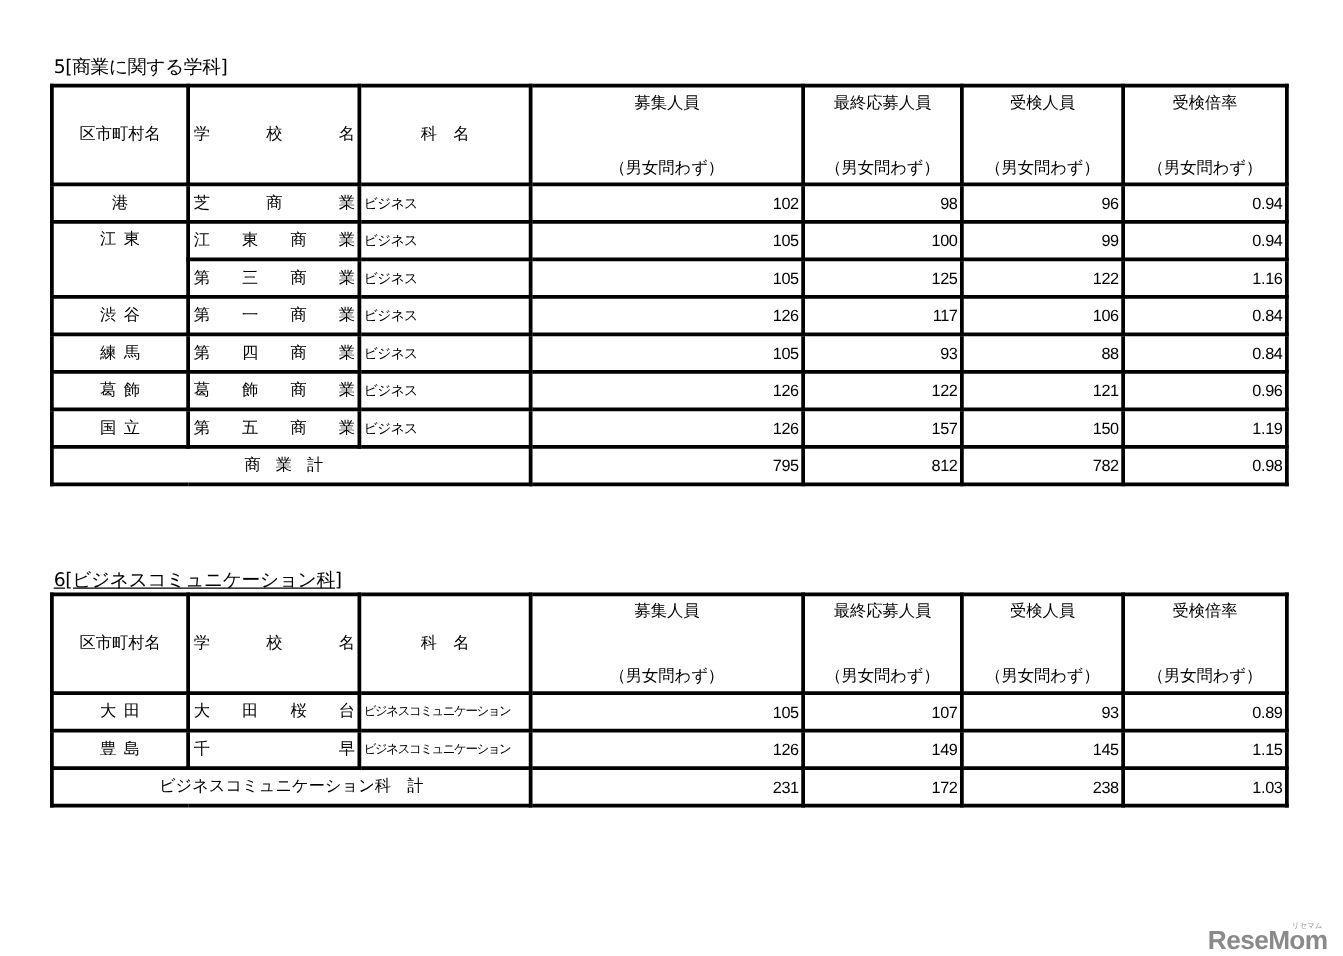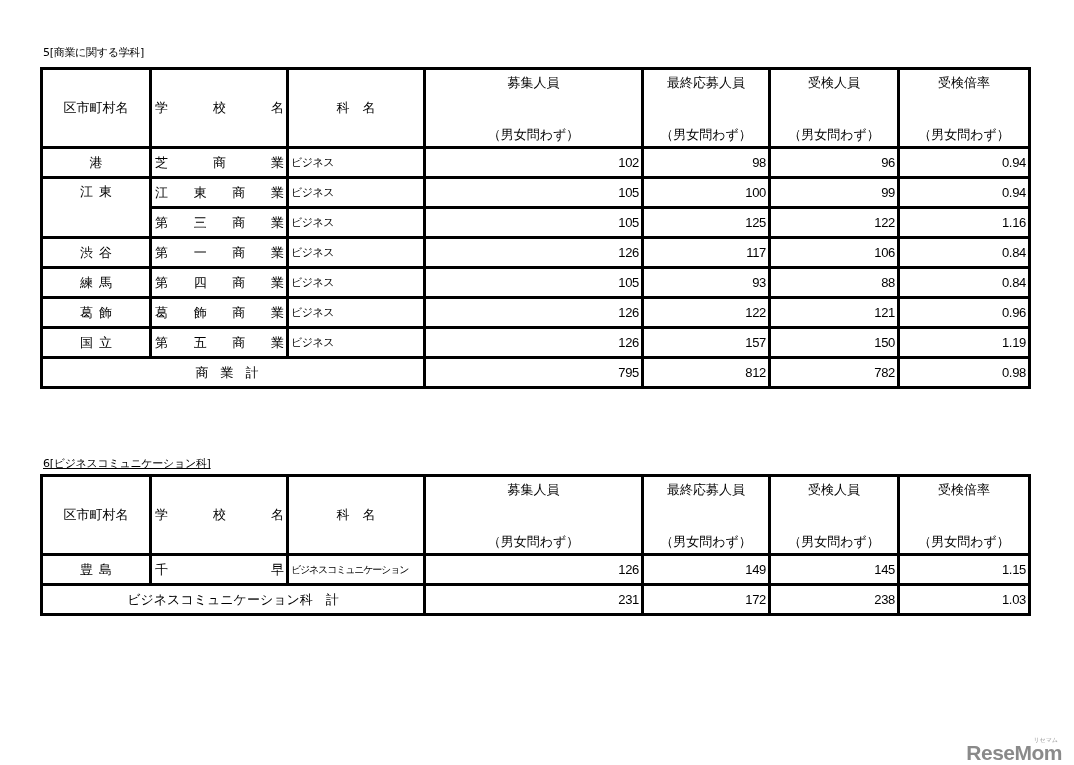--- a/index.html
+++ b/index.html
@@ -11,21 +11,21 @@
       width: 1074px;
       height: 765px;
       position: relative;
       overflow: hidden;
       font-family: "DejaVu Sans", "Liberation Sans", sans-serif;
       color: #000;
     }
     .section-title {
       position: absolute;
       left: 43px;
-      font-size: 11px;
+      font-size: 15px;
       line-height: 16px;
       letter-spacing: -0.3px;
     }
     table.results {
       position: absolute;
       left: 40px;
       border-collapse: collapse;
       table-layout: fixed;
       width: 988px;
     }
@@ -338,20 +338,36 @@
           </div>
         </td>
     <td>
           <div class="stack">
             <span>受検倍率</span>
             <span>（男女問わず）</span>
           </div>
         </td>
   </tr>
 
+  <tr class="row">
+    <td class="muni">大田</td>
+    <td>
+          <div class="spread-sch">
+            <span>大</span>
+            <span>田</span>
+            <span>桜</span>
+            <span>台</span>
+          </div>
+        </td>
+    <td class="course long">ビジネスコミュニケーション</td>
+    <td class="num">105</td>
+    <td class="num">107</td>
+    <td class="num">93</td>
+    <td class="num">0.89</td>
+  </tr>
 
   <tr class="row">
     <td class="muni">豊島</td>
     <td>
           <div class="spread-sch">
             <span>千</span>
             <span>早</span>
           </div>
         </td>
     <td class="course long">ビジネスコミュニケーション</td>

